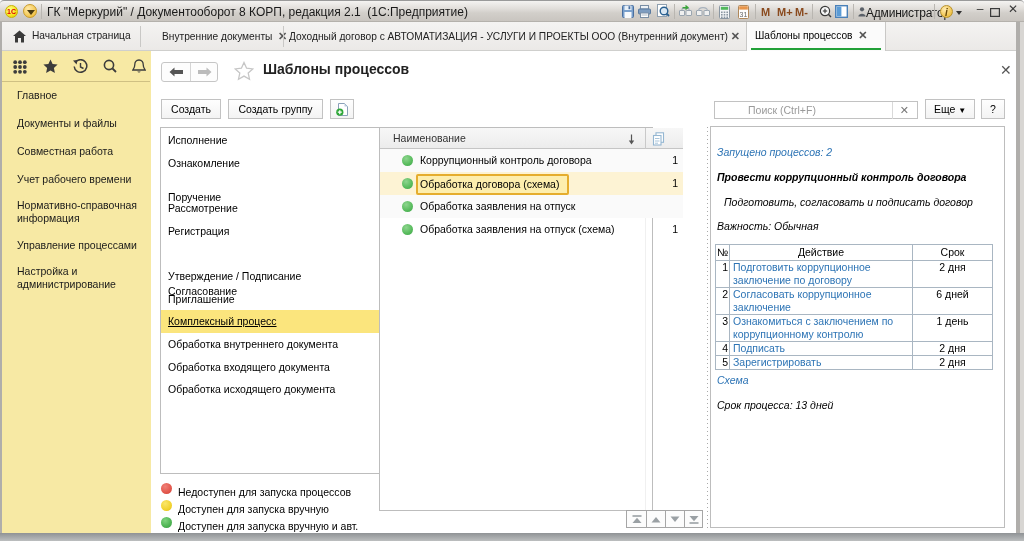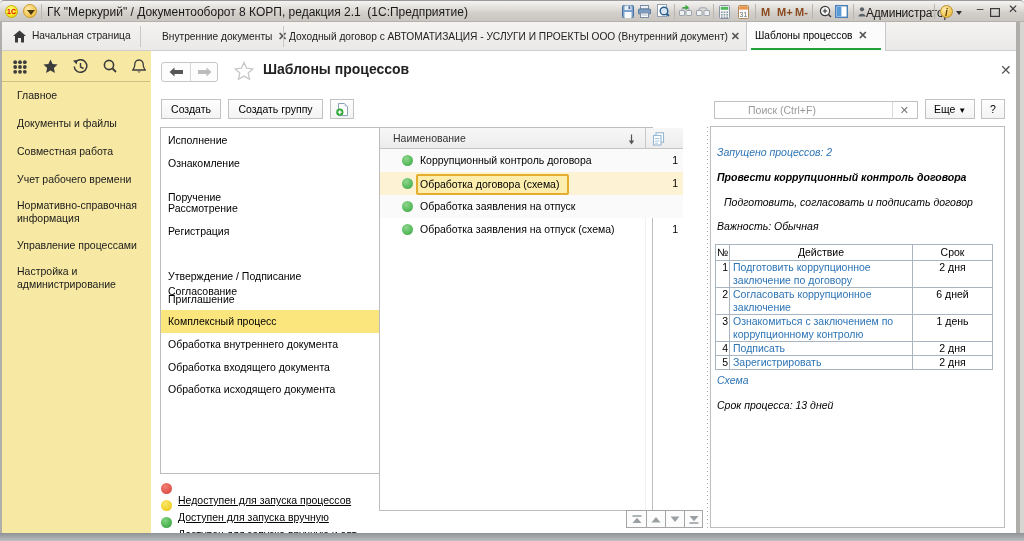--- a/index.html
+++ b/index.html
@@ -100,21 +100,21 @@
 #rtable { position:absolute; left:4px; top:117px; border-collapse:collapse; table-layout:fixed; width:278px; }
 #rtable td:first-child, #rtable th:first-child { padding:0 1px; }
 #rtable td, #rtable th { border:1px solid #a9b6c2; font-size:10.5px; font-weight:normal; padding:0 3px; vertical-align:top; line-height:13px; }
 #rtable th { height:16px; vertical-align:middle; }
 .c { text-align:center; }
 .r { text-align:right; }
 
 
 .lgd { position:absolute; }
 .lgd .d { position:absolute; left:0; top:1px; width:11px; height:11px; border-radius:50%; }
-.lgd .t { position:absolute; left:17px; top:12px; white-space:nowrap;text-decoration:underline; }
+.lgd .t { position:absolute; left:17px; top:4px; white-space:nowrap; }
 </style>
 </head>
 <body>
 
 <div id="titlebar">
   <div id="logo1c">1С</div>
   <div id="ddbtn"></div>
   <div class="tbsep" style="left:41px;"></div>
   <div id="wintitle">ГК "Меркурий" / Документооборот 8 КОРП, редакция 2.1&nbsp; (1С:Предприятие)</div>
 
@@ -293,21 +293,21 @@
 
   <div class="panel" id="catpanel">
     <div class="catitem" style="top:1px;">Исполнение</div>
     <div class="catitem" style="top:24px;">Ознакомление</div>
     <div class="catitem" style="top:58px;">Поручение</div>
     <div class="catitem" style="top:69px;">Рассмотрение</div>
     <div class="catitem" style="top:92px;">Регистрация</div>
     <div class="catitem" style="top:114px;margin-top:38px;">Согласование</div>
     <div class="catitem" style="top:137px;">Утверждение / Подписание</div>
     <div class="catitem" style="top:160px;">Приглашение</div>
-    <div class="catitem catsel" style="top:182px;">Комплексный процесс</div>
+    <div class="catitem catsel" style="top:182px;text-decoration:underline;">Комплексный процесс</div>
     <div class="catitem" style="top:205px;">Обработка внутреннего документа</div>
     <div class="catitem" style="top:228px;">Обработка входящего документа</div>
     <div class="catitem" style="top:250px;">Обработка исходящего документа</div>
   </div>
 
   <div class="vsplit" style="left:241px; height:384px;"></div>
 
   <div class="panel" id="midpanel">
     <div id="midhead">
         <span class="t">Наименование</span>

